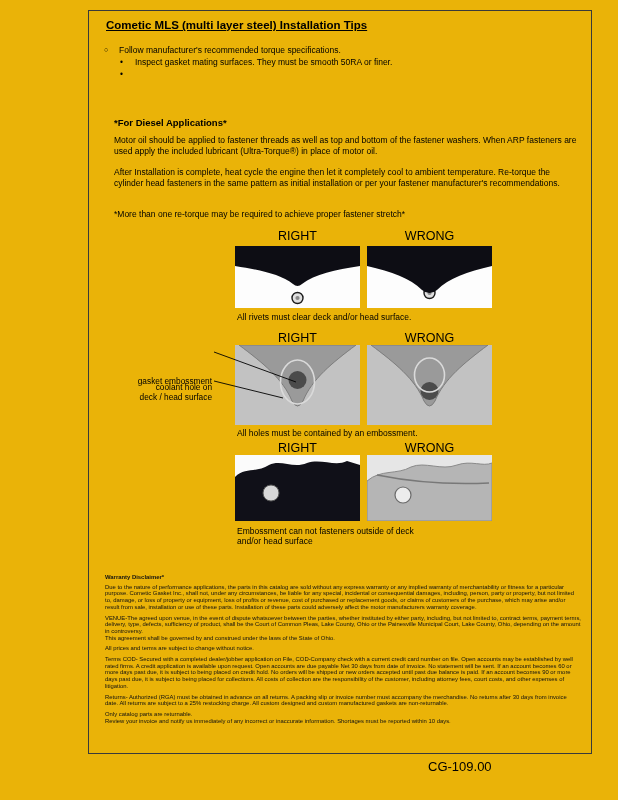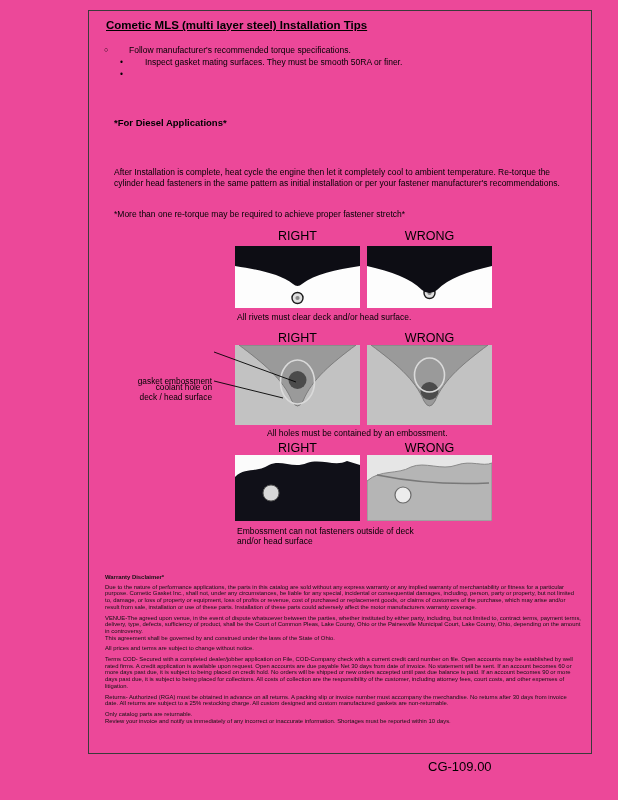--- a/index.html
+++ b/index.html
@@ -4,32 +4,32 @@
 <style>
   * { margin:0; padding:0; box-sizing:border-box; }
   html,body { width:618px; height:800px; }
   body {
     background:#ffffff;
     font-family:"Liberation Sans", sans-serif;
     color:#000;
     position:relative;
     overflow:hidden;
   }
-  .page { position:absolute; inset:0; background:#ec4899; }
+  .page { position:absolute; inset:0; background:#eab308; }
   .frame {
     position:absolute; left:88px; top:10px; width:504px; height:744px;
     border:1px solid #3a3a3a;
   }
   .abs { position:absolute; }
   .title {
     left:106px; top:19px; font-size:11.5px; font-weight:bold;
     text-decoration:underline;
   }
   .tips { left:104px; top:45px; width:474px; font-size:8.5px; line-height:10.8px; }
-  .tip-line { display:flex; gap:18px; align-items:flex-start; margin-bottom:1px; }
+  .tip-line { display:flex; gap:8px; align-items:flex-start; margin-bottom:1px; }
   .tip-bullet { font-size:7px; line-height:10.8px; width:7px; flex:0 0 auto; }
   .tip-line.sub { margin-left:16px; }
   .tip-line.sub .tip-bullet { font-size:8.5px; }
   .diesel-heading { left:114px; top:117px; font-size:9.5px; font-weight:bold; }
   .para { left:114px; width:464px; font-size:8.5px; line-height:10.6px; }
   .p1 { top:135px; }
   .p2 { top:167px; }
   .p3 { top:209px; }
   .diag-label { width:125px; text-align:center; font-size:12.5px; top:0; }
   .panel { width:125px; overflow:hidden; }
@@ -60,20 +60,21 @@
     <div class="tip-line sub">
       <span class="tip-bullet">•</span>
       <span>Inspect gasket mating surfaces.  They must be smooth 50RA or finer.</span>
     </div>
     <div class="tip-line sub">
       <span class="tip-bullet">•</span>
     </div>
   </div>
 
   <div class="abs diesel-heading">*For Diesel Applications*</div>
+  <div class="abs para p1">Motor oil should be applied to fastener threads as well as top and bottom of the fastener washers. When ARP fasteners are used apply the included lubricant (Ultra-Torque®) in place of motor oil.</div>
   <div class="abs para p2">After Installation is complete, heat cycle the engine then let it completely cool to ambient temperature. Re-torque the cylinder head fasteners in the same pattern as initial installation or per your fastener manufacturer's recommendations.</div>
   <div class="abs para p3">*More than one re-torque may be required to achieve proper fastener stretch*</div>
 
   <div class="abs diag-label" style="left:235px; top:229px;">RIGHT</div>
   <div class="abs diag-label" style="left:367px; top:229px;">WRONG</div>
 
   <div class="abs panel" style="left:235px; top:246px; height:62px;">
     <svg viewBox="0 0 125 62">
       <rect width="125" height="62" fill="#fdfdfd"></rect>
       <path d="M0,0 H125 V20 C100,24 80,28 67,38 Q62.5,42 58,38 C45,28 25,24 0,20 Z" fill="#0d0d14"></path>
@@ -109,21 +110,21 @@
     </svg>
   </div>
   <div class="abs panel" style="left:367px; top:345px; height:80px;">
     <svg viewBox="0 0 125 80">
       <rect width="125" height="80" fill="#c2c2c2"></rect>
       <path d="M4,0 C28,18 48,34 57,56 Q62.5,66 68,56 C77,34 97,18 121,0 Z" fill="#9a9a9a" stroke="#7c7c7c" stroke-width="1"></path>
       <circle cx="62.5" cy="46" r="9" fill="#4b4b4b"></circle>
       <ellipse cx="62.5" cy="30" rx="15" ry="17" fill="none" stroke="#dadada" stroke-width="1.6"></ellipse>
     </svg>
   </div>
-  <div class="abs caption" style="left:237px; top:428px;margin-left:30px;">All holes must be contained by an embossment.</div>
+  <div class="abs caption" style="left:237px; top:428px;">All holes must be contained by an embossment.</div>
 
   <div class="abs diag-label" style="left:235px; top:441px;">RIGHT</div>
   <div class="abs diag-label" style="left:367px; top:441px;">WRONG</div>
 
   <div class="abs panel" style="left:235px; top:455px; height:66px;">
     <svg viewBox="0 0 125 66">
       <rect width="125" height="66" fill="#fbfbfb"></rect>
       <path d="M0,22 C10,12 22,18 34,10 C46,4 58,14 72,8 C86,3 100,12 112,6 L125,10 V66 H0 Z" fill="#101018"></path>
       <circle cx="36" cy="38" r="8" fill="#d8d8d8" stroke="#555555" stroke-width="1"></circle>
     </svg>

